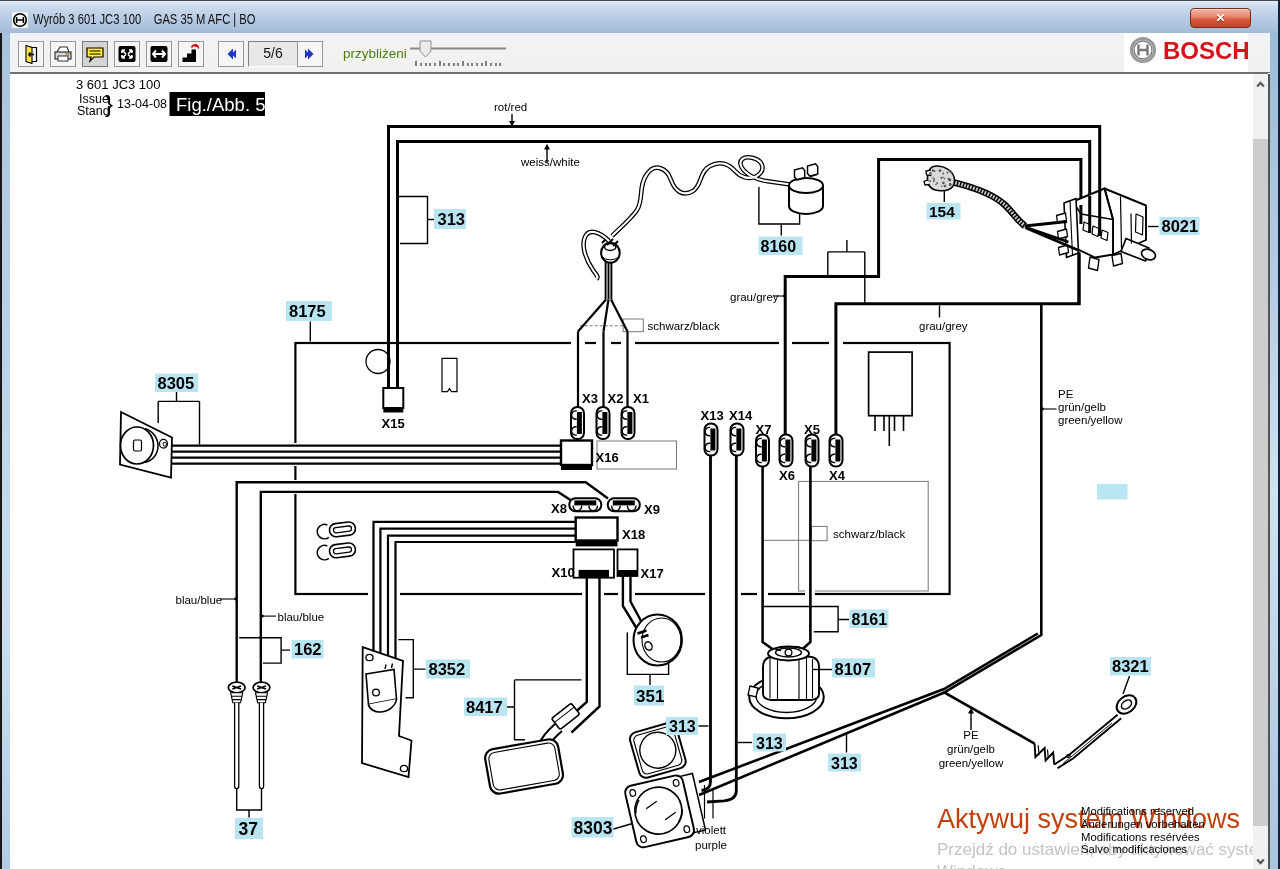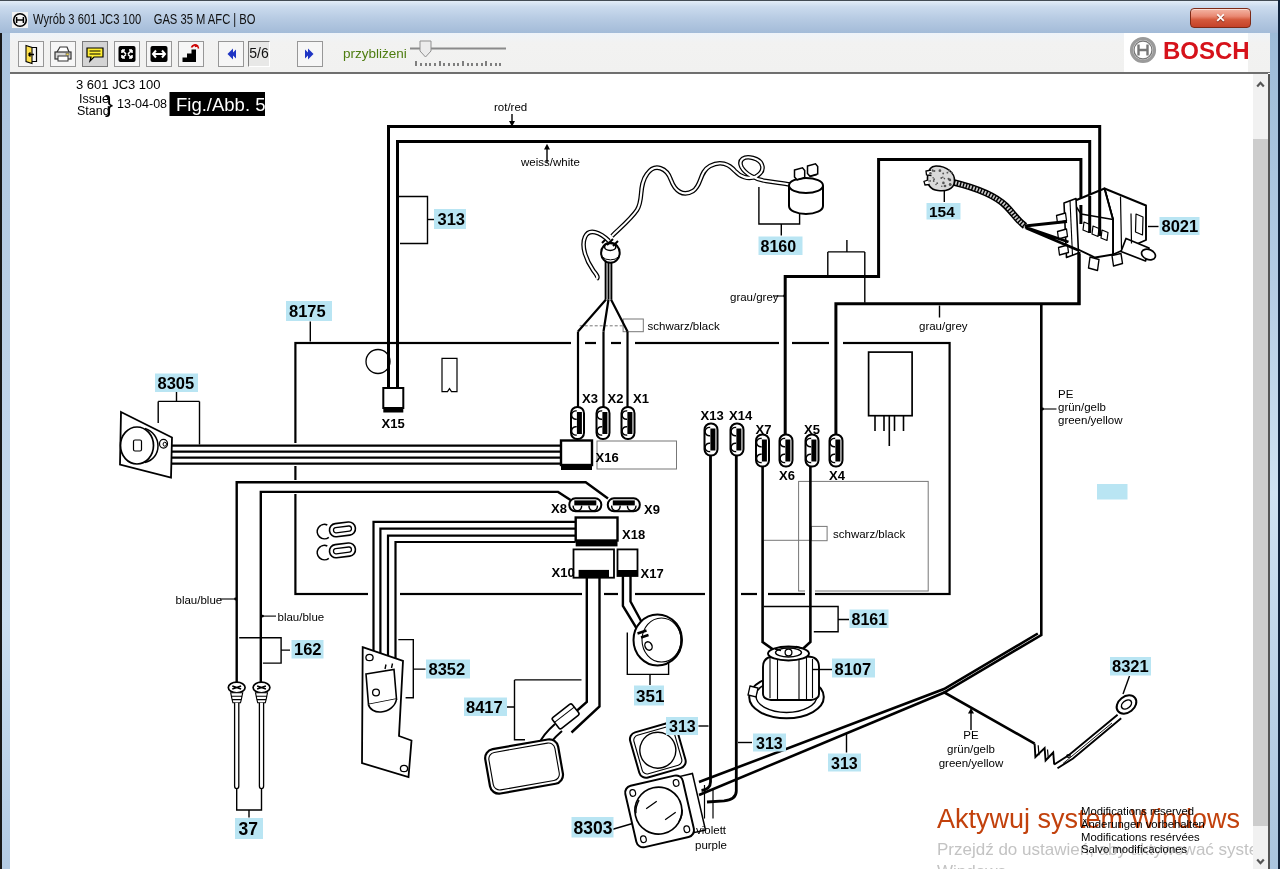--- a/index.html
+++ b/index.html
@@ -11,21 +11,21 @@
 #closebtn{position:absolute;left:1190px;top:8px;width:61px;height:20px;border-radius:4px;
 background:linear-gradient(180deg,#f4b6a5 0%,#e98973 40%,#d4593c 60%,#c44229 100%);
 border:1px solid #7e2a17;box-sizing:border-box;box-shadow:inset 0 1px 0 rgba(255,255,255,.55);}
 #closebtn span{display:block;text-align:center;color:#fff;font-weight:bold;font-size:12px;line-height:18px;
 text-shadow:0 1px 1px #7e2a17;}
 #toolbar{position:absolute;left:10px;top:33px;width:1260px;height:40px;
 background:linear-gradient(180deg,#eef3f9 0%,#f2f2f1 25%,#f1f1f0 100%);
 border-bottom:1px solid #6e6e6e;box-sizing:border-box;}
 .tbtn{position:absolute;top:41px;width:26px;height:26px;background:#f6f6f6;border:1px solid #979797;box-sizing:border-box;}
 .tbtn.pressed{background:#d4d4d4;border-color:#7a7a7a;}
-#pagebox{position:absolute;left:248px;top:41px;width:22px;height:26px;background:#e8e8e7;
+#pagebox{position:absolute;left:248px;top:41px;width:50px;height:26px;background:#e8e8e7;
 border-top:1px solid #808080;border-left:1px solid #808080;border-bottom:1px solid #fff;border-right:1px solid #fff;
 box-sizing:border-box;text-align:center;font-size:14px;color:#111;line-height:23px;}
 #zoomlabel{position:absolute;left:343px;top:46px;font-size:13.5px;color:#4d7c0f;}
 #content{position:absolute;left:10px;top:73px;width:1258px;height:796px;background:#fff;border-top:1px solid #707070;box-sizing:border-box;}
 #leftborder{position:absolute;left:0;top:33px;width:2px;height:836px;background:#181818;}
 #leftblue{position:absolute;left:2px;top:33px;width:8px;height:836px;background:linear-gradient(180deg,#aac3dd 0%,#bdd2e8 40%,#cadef0 70%,#b3cbe4 100%);}
 #rightblue{position:absolute;left:1270px;top:33px;width:8px;height:836px;background:linear-gradient(180deg,#9dbcd8 0%,#b4ccE4 30%,#cfe2f2 55%,#a9c4de 100%);}
 #rightdark{position:absolute;left:1278px;top:0px;width:2px;height:869px;background:#10233c;}
 #rb2{position:absolute;left:1268px;top:74px;width:2px;height:795px;background:#555;}
 #scrolltrack{position:absolute;left:1253px;top:74px;width:15px;height:795px;background:#f1f1f1;}

